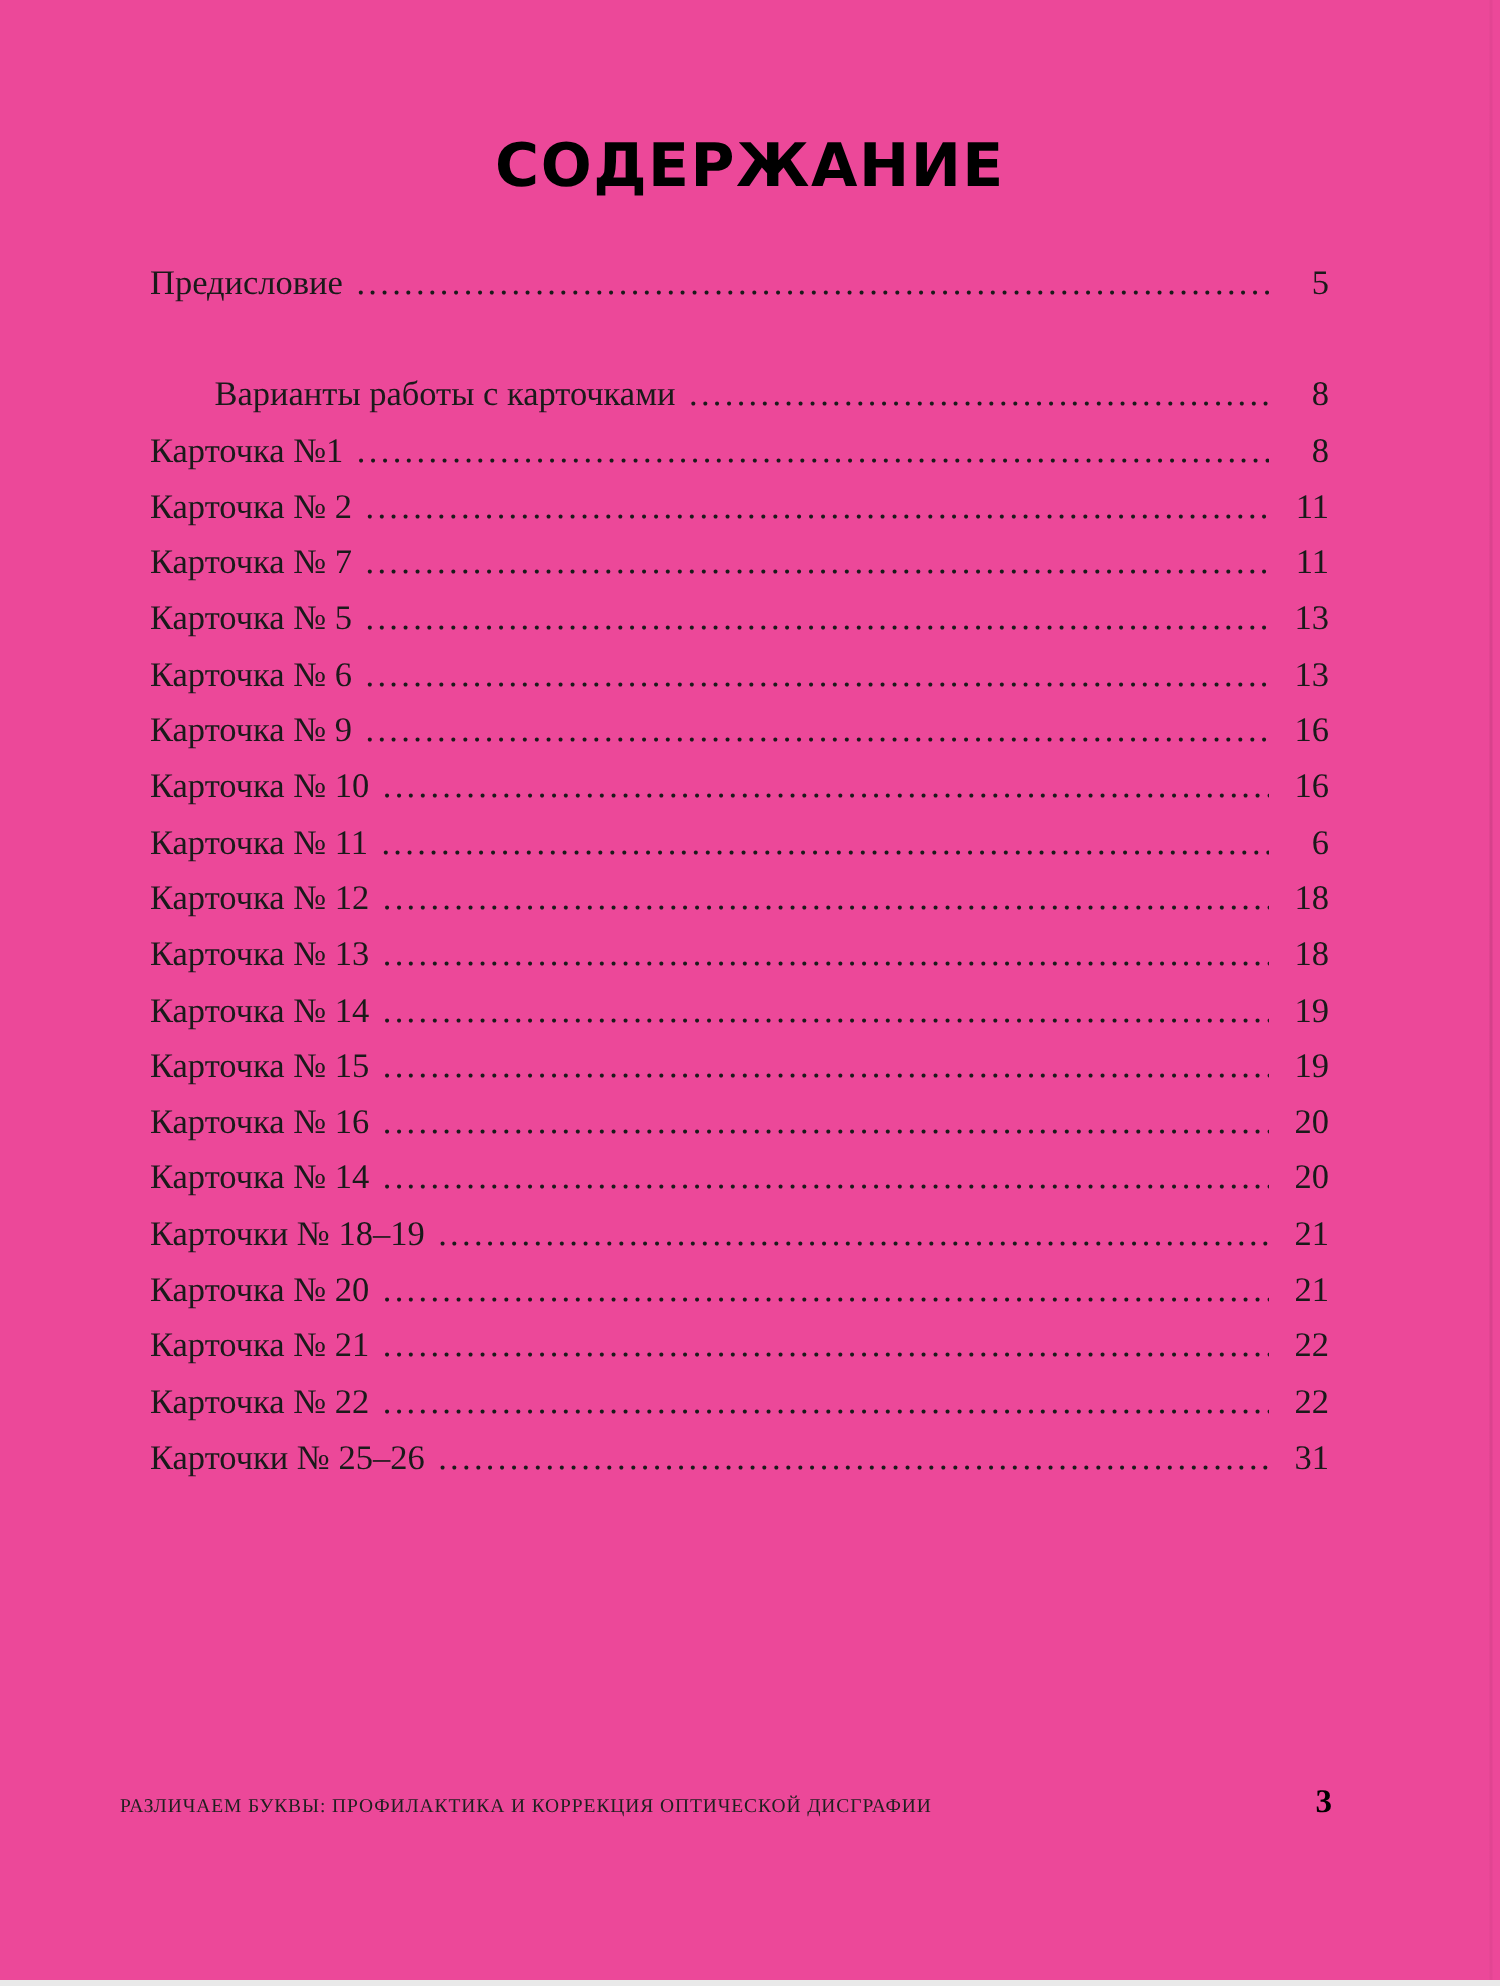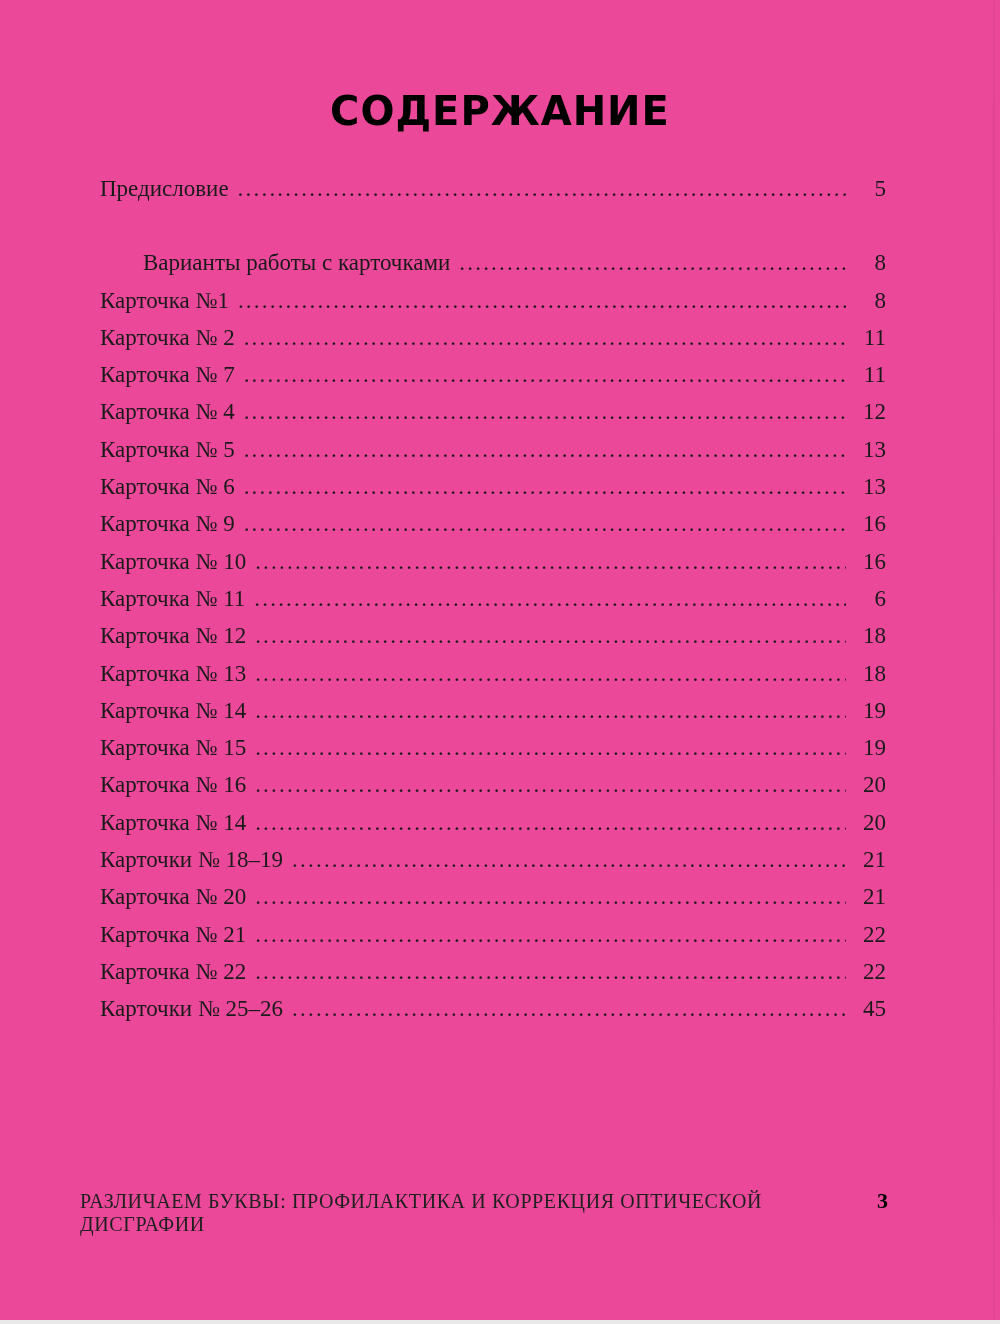--- a/index.html
+++ b/index.html
@@ -78,21 +78,21 @@
   .footer {
     position: absolute;
     top: 1188px;
     left: 80px;
     right: 112px;
     display: flex;
     justify-content: space-between;
     align-items: baseline;
   }
   .footer-title {
-    font-size: 20px;
+    font-size: 13px;
     letter-spacing: 0.6px;
     color: #1f1f1f;
   }
   .footer-page {
     font-size: 22px;
     font-weight: bold;
     color: #000;
   }
 </style>
 </head>
@@ -127,25 +127,20 @@
       <span class="dots"></span>
       <span class="pg">11</span>
     </div>
 
     <div class="row">
       <span class="lbl">Карточка № 7</span>
       <span class="dots"></span>
       <span class="pg">11</span>
     </div>
 
-    <div class="row">
-      <span class="lbl">Карточка № 4</span>
-      <span class="dots"></span>
-      <span class="pg">12</span>
-    </div>
 
     <div class="row">
       <span class="lbl">Карточка № 5</span>
       <span class="dots"></span>
       <span class="pg">13</span>
     </div>
 
     <div class="row">
       <span class="lbl">Карточка № 6</span>
       <span class="dots"></span>
@@ -229,21 +224,21 @@
     <div class="row">
       <span class="lbl">Карточка № 22</span>
       <span class="dots"></span>
       <span class="pg">22</span>
     </div>
 
 
     <div class="row">
       <span class="lbl">Карточки № 25–26</span>
       <span class="dots"></span>
-      <span class="pg">45</span>
+      <span class="pg">31</span>
     </div>
 
   </div>
 
   <div class="footer">
     <span class="footer-title">РАЗЛИЧАЕМ БУКВЫ: ПРОФИЛАКТИКА И КОРРЕКЦИЯ ОПТИЧЕСКОЙ ДИСГРАФИИ</span>
     <span class="footer-page">3</span>
   </div>
 
   <div class="scan-edge"></div>

